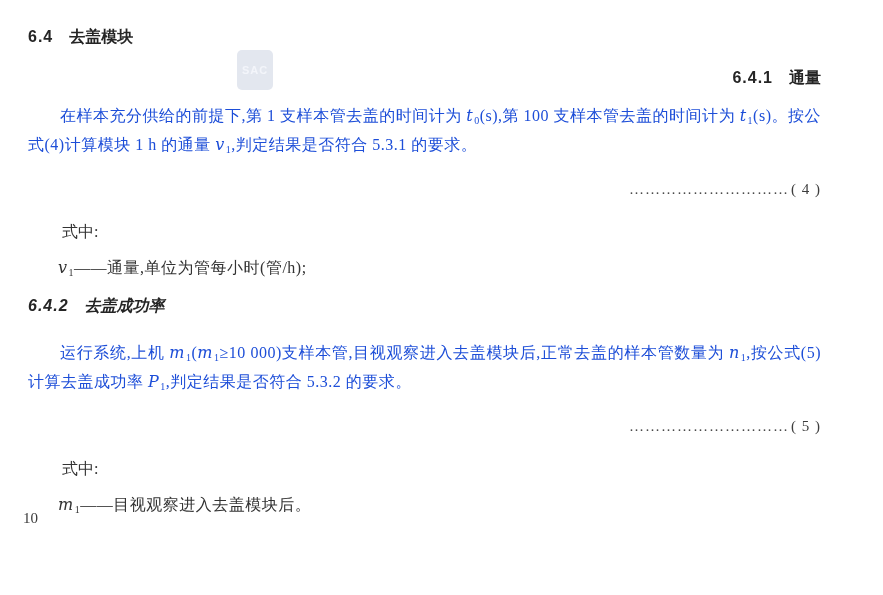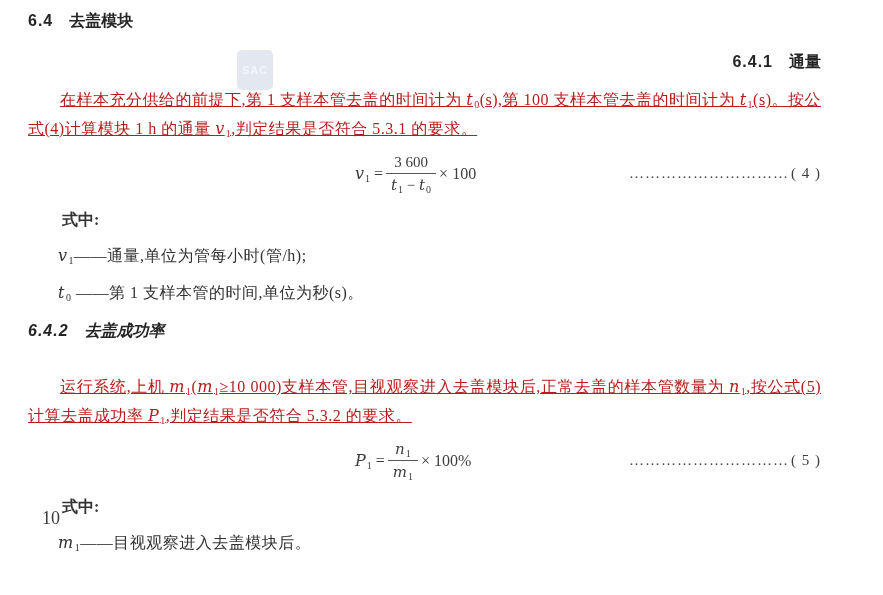--- a/index.html
+++ b/index.html
@@ -4,69 +4,69 @@
 <style>
   html, body { margin: 0; padding: 0; background: #ffffff; }
   body {
     width: 883px; height: 595px; overflow: hidden; position: relative;
     font-family: "Liberation Serif", "DejaVu Serif", serif;
     color: #333333;
   }
   .page {
     position: relative; box-sizing: border-box;
     width: 883px; height: 526px;
-    padding: 10px 62px 0 28px;
+    padding: 26px 62px 0 28px;
   }
   
   .heading {
     font-family: "Liberation Sans", "DejaVu Sans", sans-serif;
     font-weight: bold; color: #252525; font-size: 16px; line-height: 22px;
   }
   .heading .hnum { margin-right: 16px; letter-spacing: 1px; }
   .h-641 { margin-top: 19px; text-align: right; }
   .h-642 { margin-top: 13px; font-style: italic; }
 
   .para {
     font-size: 16px; line-height: 29px; text-align: justify;
-    text-indent: 2em; color: #b91c1c; letter-spacing: 0.5px; text-decoration: underline;
+    text-indent: 2em; color: #1d4ed8; letter-spacing: 0.5px;
   }
   .para-1 { margin-top: 12px; }
-  .para-2 { margin-top: 30px; }
+  .para-2 { margin-top: 21px; }
 
   .var { font-style: italic; font-family: "DejaVu Serif", serif; }
   sub  { font-size: 10px; line-height: 0; vertical-align: -3px; margin-left: 1px; }
 
   .formula-row {
     display: flex; align-items: center;
     margin: 7px 0 5px 327px; height: 47px; color: #3d3d3d;
   }
   .equation { display: inline-flex; align-items: center; font-size: 16px; white-space: nowrap; }
   .frac { display: inline-block; text-align: center; font-size: 15px; margin: 0 3px; }
   .frac .fr-top { display: block; padding: 0 5px 2px; border-bottom: 1.2px solid #555; line-height: 18px; }
   .frac .fr-bot { display: block; padding: 2px 5px 0; line-height: 18px; }
   .leader {
     flex: 1; text-align: right; white-space: nowrap; overflow: hidden;
     font-size: 15px; letter-spacing: 1px; color: #4a4a4a; margin: 0 2px 0 24px;
   }
   .formula-tag { font-size: 15px; color: #3d3d3d; white-space: nowrap; letter-spacing: 1px; }
 
-  .where-label { font-size: 16px; margin: 9px 0 0 34px; line-height: 27px; font-weight: bold; }
+  .where-label { font-size: 16px; margin: 1px 0 0 34px; line-height: 27px; }
   .where-list { margin: 2px 0 0 30px; }
   .where-item { font-size: 16px; line-height: 29px; letter-spacing: 0.5px; margin-top: 8px; }
 
   .watermark {
     position: absolute; left: 237px; top: 50px; width: 36px; height: 40px;
     background: #e3e7ef; border-radius: 5px;
     display: flex; align-items: center; justify-content: center;
     font-family: "Liberation Sans", sans-serif; font-weight: bold;
     font-size: 11px; color: #f3f5fa; letter-spacing: 1px;
   }
   .page-number {
-    position: absolute; left: 42px; bottom: 0px;
-    font-size: 18px; color: #3a3a3a; line-height: 16px;
+    position: absolute; left: 23px; bottom: 0px;
+    font-size: 15px; color: #3a3a3a; line-height: 16px;
   }
 </style>
 </head>
 <body>
 
 <div class="page">
 
   <div class="watermark">
     <span>SAC</span>
   </div>
@@ -75,53 +75,36 @@
     <span class="hnum">6.4</span><span>去盖模块</span>
   </div>
 
   <div class="heading h-641">
     <span class="hnum">6.4.1</span><span>通量</span>
   </div>
 
   <div class="para para-1"><span>在样本充分供给的前提下,第 1 支样本管去盖的时间计为 </span><span class="var">t</span><sub>0</sub><span>(s),第 100 支样本管去盖的时间计为 </span><span class="var">t</span><sub>1</sub><span>(s)。按公式(4)计算模块 1 h 的通量 </span><span class="var">v</span><sub>1</sub><span>,判定结果是否符合 5.3.1 的要求。</span></div>
 
   <div class="formula-row">
-    <span class="equation">
-      <span><span class="var">v</span><sub>1</sub><span> = </span></span>
-        <span class="frac">
-          <span class="fr-top"><span>3 600</span></span>
-          <span class="fr-bot"><span class="var">t</span><sub>1</sub><span> − </span><span class="var">t</span><sub>0</sub></span>
-        </span>
-        <span><span> × 100</span></span>
-    </span>
     <span class="leader">…………………………</span>
     <span class="formula-tag">( 4 )</span>
   </div>
 
   <div class="where-label">式中:</div>
   <div class="where-list">
     <div class="where-item"><span class="var">v</span><sub>1</sub><span>——通量,单位为管每小时(管/h);</span></div>
-    <div class="where-item"><span class="var">t</span><sub>0</sub><span> ——第 1 支样本管的时间,单位为秒(s)。</span></div>
   </div>
 
   <div class="heading h-642">
     <span class="hnum">6.4.2</span><span>去盖成功率</span>
   </div>
 
   <div class="para para-2"><span>运行系统,上机 </span><span class="var">m</span><sub>1</sub><span>(</span><span class="var">m</span><sub>1</sub><span>≥10 000)支样本管,目视观察进入去盖模块后,正常去盖的样本管数量为 </span><span class="var">n</span><sub>1</sub><span>,按公式(5)计算去盖成功率 </span><span class="var">P</span><sub>1</sub><span>,判定结果是否符合 5.3.2 的要求。</span></div>
 
   <div class="formula-row">
-    <span class="equation">
-      <span><span class="var">P</span><sub>1</sub><span> = </span></span>
-        <span class="frac">
-          <span class="fr-top"><span class="var">n</span><sub>1</sub></span>
-          <span class="fr-bot"><span class="var">m</span><sub>1</sub></span>
-        </span>
-        <span><span> × 100%</span></span>
-    </span>
     <span class="leader">…………………………</span>
     <span class="formula-tag">( 5 )</span>
   </div>
 
   <div class="where-label">式中:</div>
   <div class="where-list">
     <div class="where-item"><span class="var">m</span><sub>1</sub><span>——目视观察进入去盖模块后。</span></div>
   </div>
 
   <div class="page-number">10</div>

